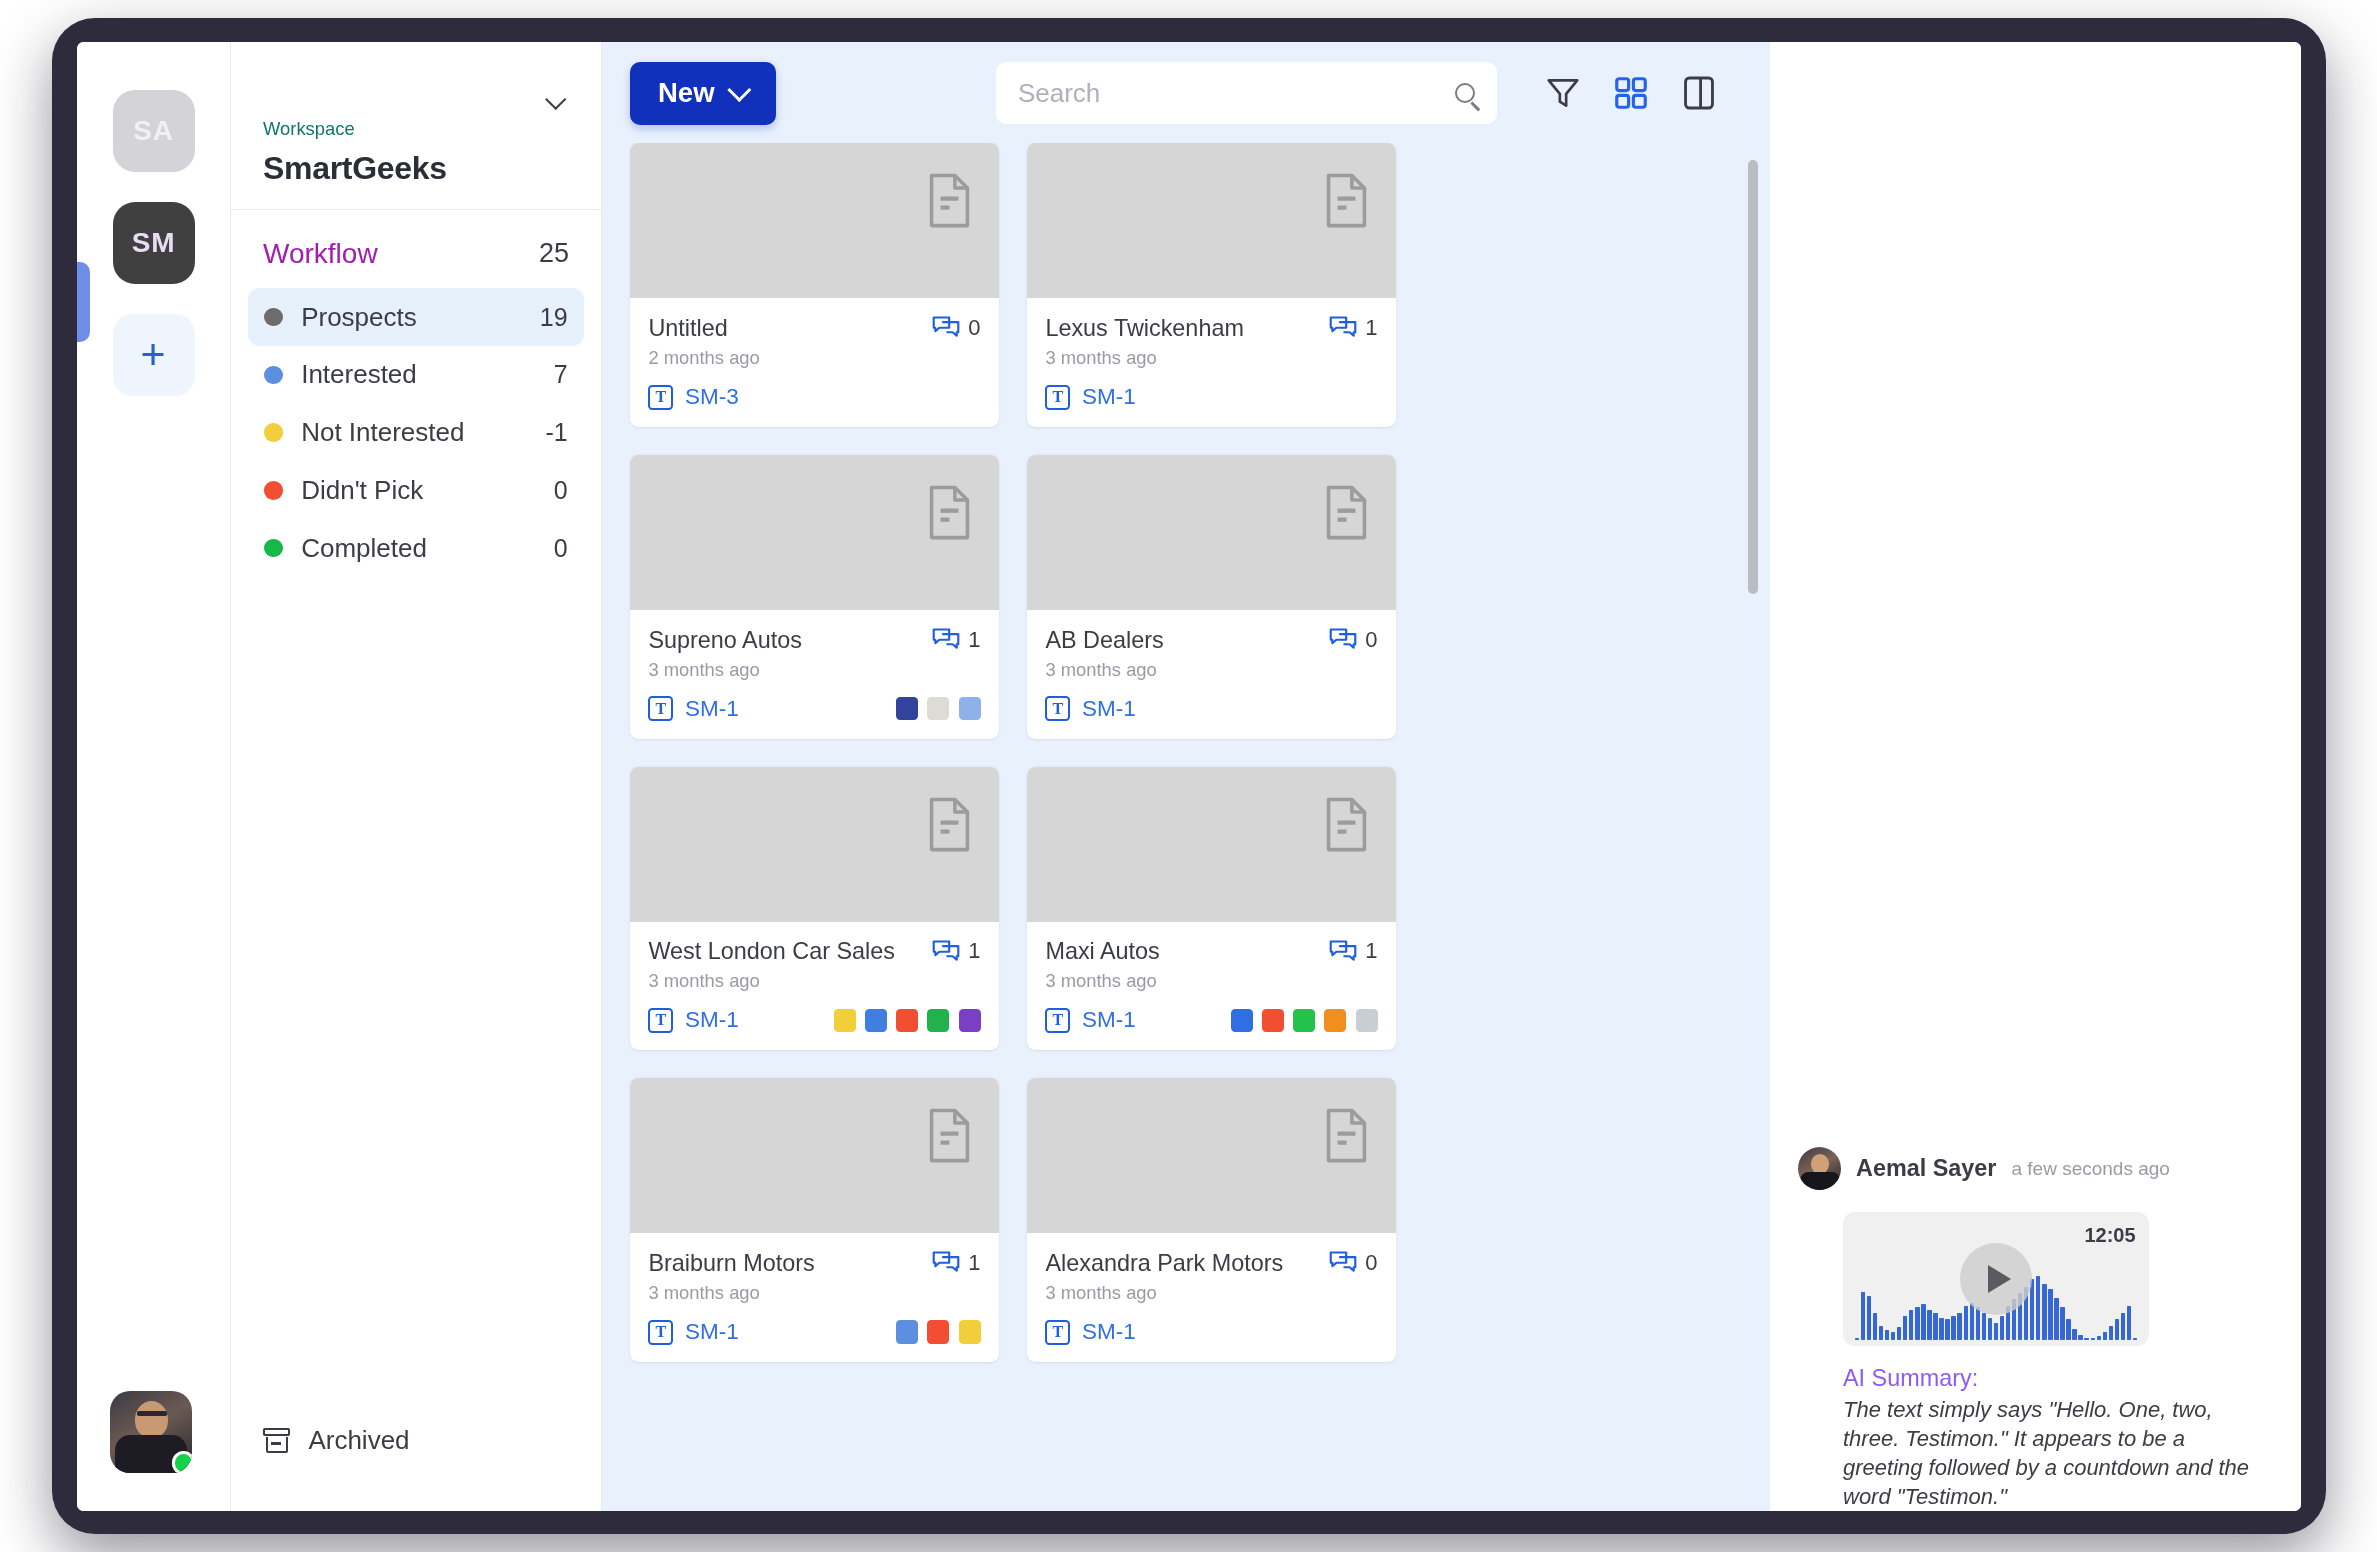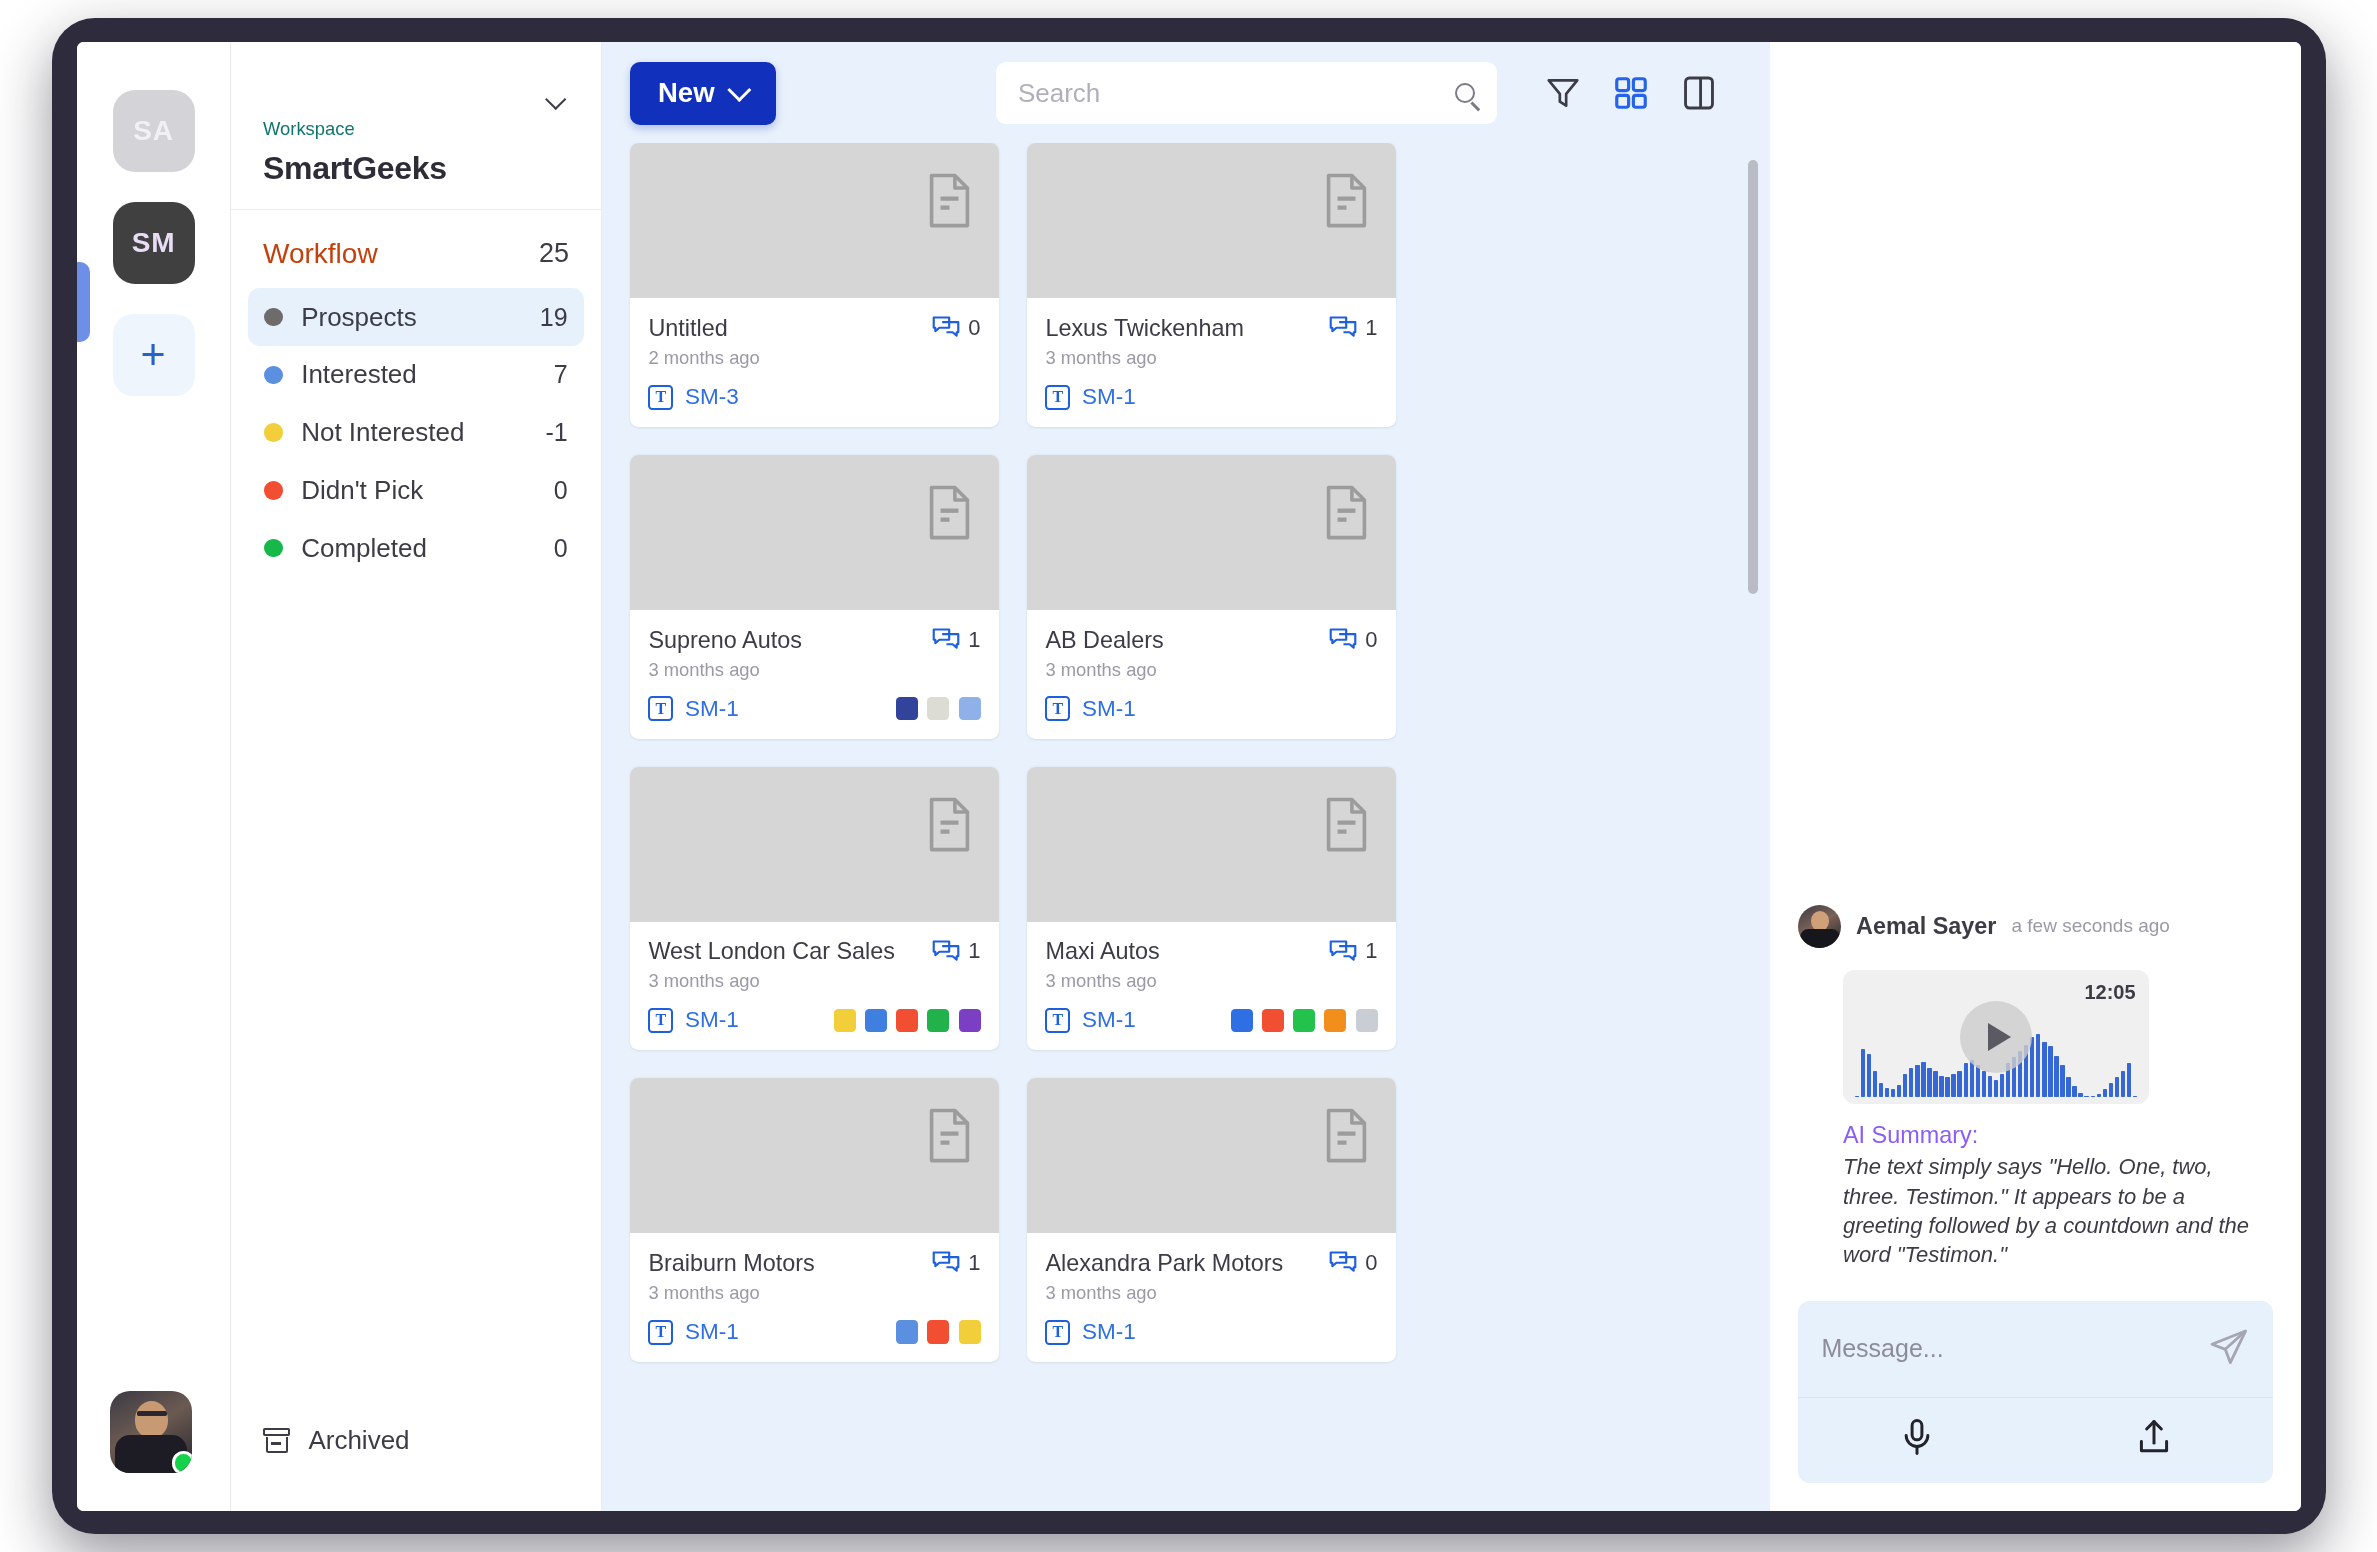--- a/index.html
+++ b/index.html
@@ -109,21 +109,21 @@
     content: ""; position: absolute; left: 2.5px; top: 0;
     width: 13.4px; height: 13.4px;
     border-right: 2.9px solid #3c3c46; border-bottom: 2.9px solid #3c3c46;
     transform: rotate(45deg);
   }
 
   #wf-title-row {
     display: flex; align-items: center; justify-content: space-between;
     padding: 28px 32px 18.4px 32px;
   }
-  #wf-title { font-size: 28px; color: #c2410c; text-align: right; }
+  #wf-title { font-size: 28px; color: #a21caf; text-align: right; }
   #wf-count { font-size: 27px; color: #3c3c46; }
 
   .wf-item {
     display: flex; align-items: center;
     margin: 0 16.7px; padding: 13.4px 16.7px;
     border-radius: 11.7px; cursor: pointer;
   }
   .wf-item.active { background: #e7f1fc; }
   .wf-dot {
     width: 18.4px; height: 18.4px; border-radius: 50%;
@@ -266,21 +266,21 @@
   #main-scrollbar {
     position: absolute; right: 11.7px; top: 16.7px;
     width: 10px; height: 434px;
     background: #b9bcc4; border-radius: 5px;
   }
 
   
   #chat {
     width: 531px; flex: 0 0 531px;
     background: #ffffff;
-    display: flex; flex-direction: column;
+    display: flex; 
     position: relative;
   }
   #chat-messages {
     margin-top: auto;
     padding: 0 28px 0 28px;
   }
   #msg-head { display: flex; align-items: center; gap: 15px; margin-bottom: 22px; }
   #msg-avatar {
     width: 43px; height: 43px; border-radius: 50%;
     background: linear-gradient(150deg,#3b3a44 0%,#7a6257 45%,#1e1d25 100%);

